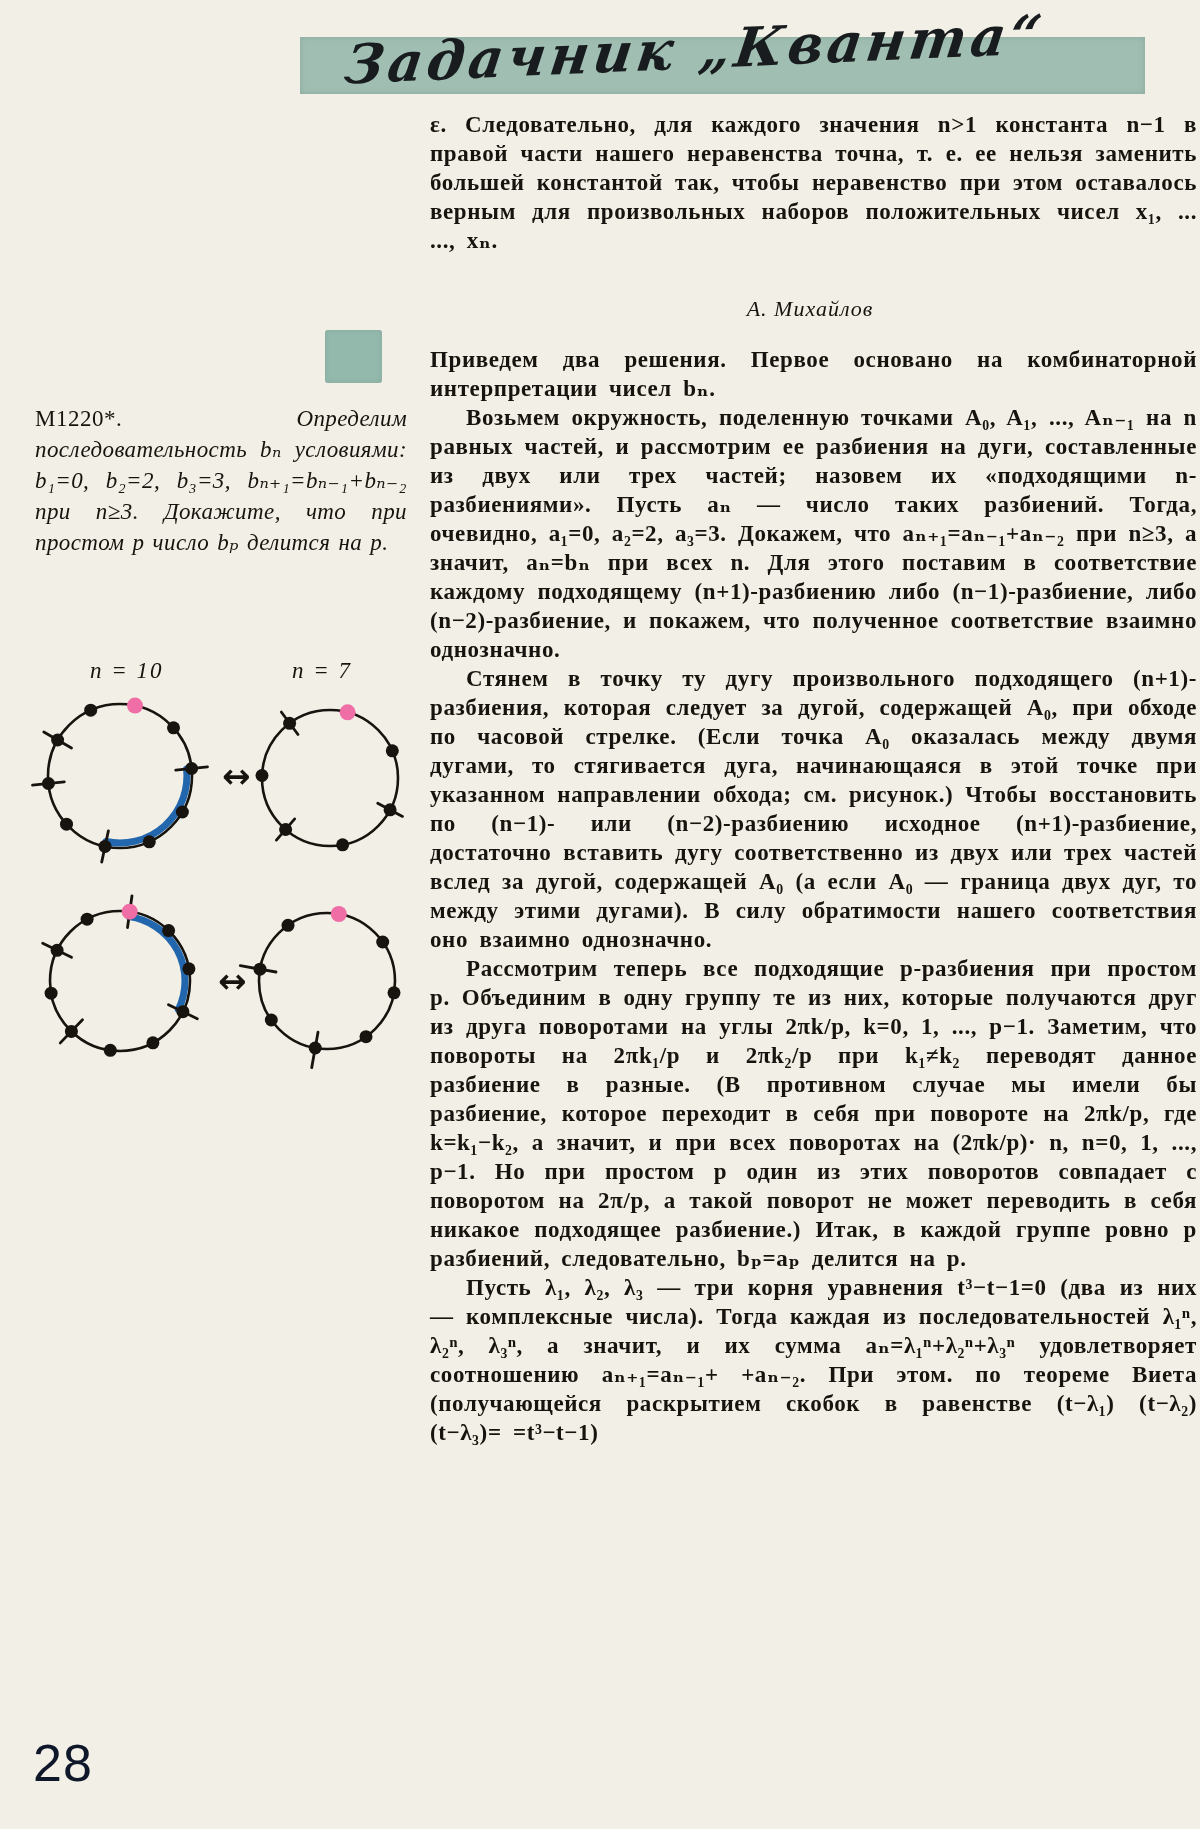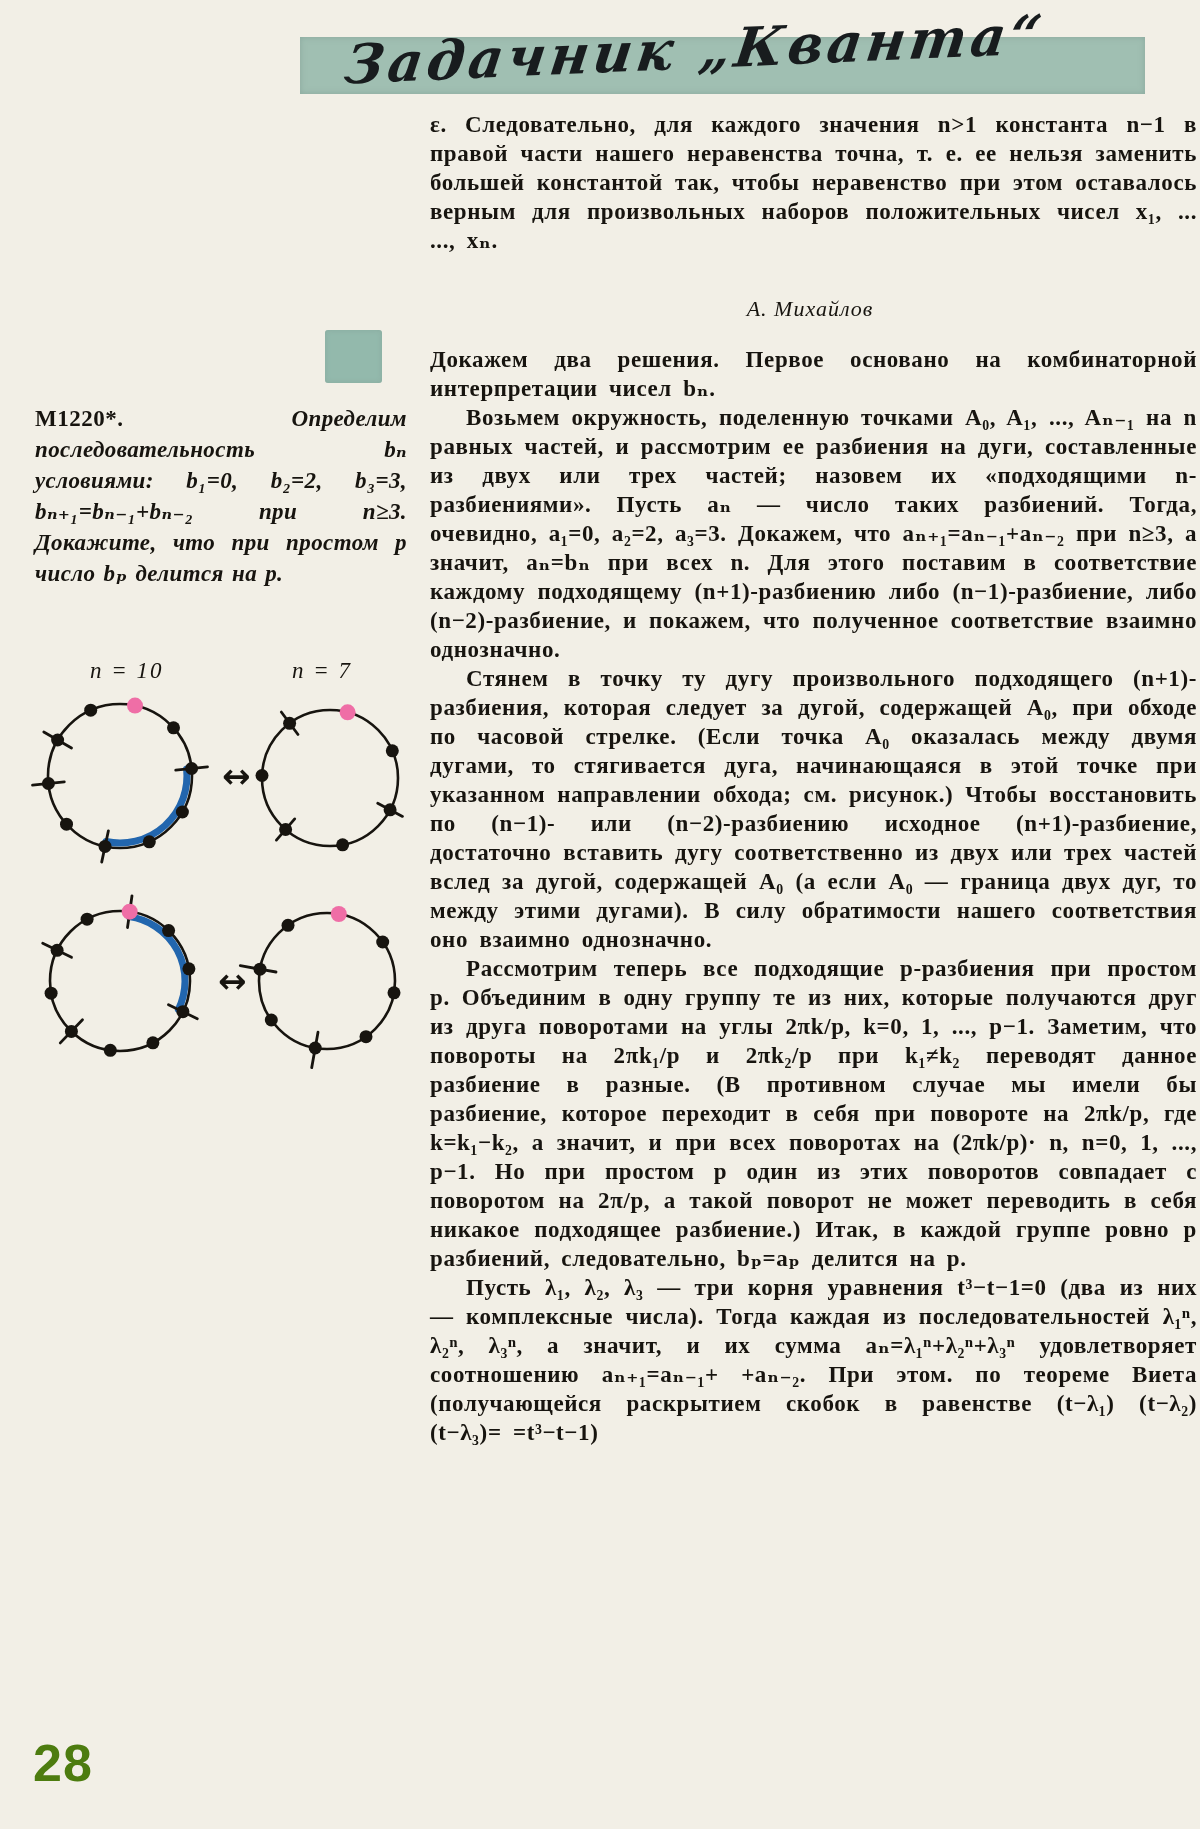--- a/index.html
+++ b/index.html
@@ -40,21 +40,21 @@
   }
   .teal-square{
     position:absolute;left:325px;top:330px;width:57px;height:53px;
     background:#93b9ac;border-radius:3px;
     box-shadow:0 0 5px rgba(130,160,150,.6) inset;
   }
   
   .problem{
     position:absolute;left:35px;top:403px;width:372px;
     font-size:23px;line-height:31px;
-    font-weight:bold;font-style:italic;
+    font-weight:normal;font-style:italic;
     letter-spacing:.4px;word-spacing:2px;
     text-align:justify;
   }
   .problem .problem-id{font-style:normal;letter-spacing:.5px;}
   
   .figure{position:absolute;left:20px;top:636px;width:400px;height:470px;}
   .fig-label{
     font-family:"Liberation Serif","DejaVu Serif",serif;
     font-style:italic;font-size:23px;fill:#17140f;letter-spacing:2px;
   }
@@ -73,22 +73,22 @@
     font-size:23px;line-height:29px;font-weight:bold;
     letter-spacing:.6px;word-spacing:5px;
     text-align:justify;
   }
   .solution p{margin:0;text-indent:36px;}
   .solution p.first{text-indent:0;}
   
   .page-number{
     position:absolute;left:33px;top:1733px;
     font-family:"Liberation Sans","DejaVu Sans",sans-serif;
-    font-weight:bold;font-size:52px;letter-spacing:1px;
-    color:#4d7c0f;
+    font-weight:normal;font-size:52px;letter-spacing:1px;
+    color:#0f172a;
   }
 </style>
 </head>
 <body>
 
 <div class="page">
 
   <div class="header-band"></div>
   <div class="header-title">Задачник „Кванта“</div>
 
@@ -175,21 +175,21 @@
         <circle class="dot" cx="295.2" cy="412.0" r="6.5"></circle>
         <circle class="dot" cx="251.3" cy="384.0" r="6.5"></circle>
         <circle class="dot" cx="240.0" cy="333.2" r="6.5"></circle>
         <circle class="dot" cx="268.0" cy="289.3" r="6.5"></circle>
         <circle class="pink-dot" cx="318.8" cy="278.0" r="8"></circle>
       </g>
     </g>
   </svg>
 
   <div class="solution">
-    <p class="first">Докажем два решения. Первое основано на комбинаторной интерпретации чисел bₙ.</p>
+    <p class="first">Приведем два решения. Первое основано на комбинаторной интерпретации чисел bₙ.</p>
     <p>Возьмем окружность, поделенную точками A₀, A₁, ..., Aₙ₋₁ на n равных частей, и рассмотрим ее разбиения на дуги, составленные из двух или трех частей; назовем их «подходящими n-разбиениями». Пусть aₙ — число таких разбиений. Тогда, очевидно, a₁=0, a₂=2, a₃=3. Докажем, что aₙ₊₁=aₙ₋₁+aₙ₋₂ при n≥3, а значит, aₙ=bₙ при всех n. Для этого поставим в соответствие каждому подходящему (n+1)-разбиению либо (n−1)-разбиение, либо (n−2)-разбиение, и покажем, что полученное соответствие взаимно однозначно.</p>
     <p>Стянем в точку ту дугу произвольного подходящего (n+1)-разбиения, которая следует за дугой, содержащей A₀, при обходе по часовой стрелке. (Если точка A₀ оказалась между двумя дугами, то стягивается дуга, начинающаяся в этой точке при указанном направлении обхода; см. рисунок.) Чтобы восстановить по (n−1)- или (n−2)-разбиению исходное (n+1)-разбиение, достаточно вставить дугу соответственно из двух или трех частей вслед за дугой, содержащей A₀ (а если A₀ — граница двух дуг, то между этими дугами). В силу обратимости нашего соответствия оно взаимно однозначно.</p>
     <p>Рассмотрим теперь все подходящие p-разбиения при простом p. Объединим в одну группу те из них, которые получаются друг из друга поворотами на углы 2πk/p, k=0, 1, ..., p−1. Заметим, что повороты на 2πk₁/p и 2πk₂/p при k₁≠k₂ переводят данное разбиение в разные. (В противном случае мы имели бы разбиение, которое переходит в себя при повороте на 2πk/p, где k=k₁−k₂, а значит, и при всех поворотах на (2πk/p)· n, n=0, 1, ..., p−1. Но при простом p один из этих поворотов совпадает с поворотом на 2π/p, а такой поворот не может переводить в себя никакое подходящее разбиение.) Итак, в каждой группе ровно p разбиений, следовательно, bₚ=aₚ делится на p.</p>
     <p>Пусть λ₁, λ₂, λ₃ — три корня уравнения t³−t−1=0 (два из них — комплексные числа). Тогда каждая из последовательностей λ₁ⁿ, λ₂ⁿ, λ₃ⁿ, а значит, и их сумма aₙ=λ₁ⁿ+λ₂ⁿ+λ₃ⁿ удовлетворяет соотношению aₙ₊₁=aₙ₋₁+ +aₙ₋₂. При этом. по теореме Виета (получающейся раскрытием скобок в равенстве (t−λ₁) (t−λ₂) (t−λ₃)= =t³−t−1)</p>
   </div>
 
   <div class="page-number">28</div>
 
 </div>
 

